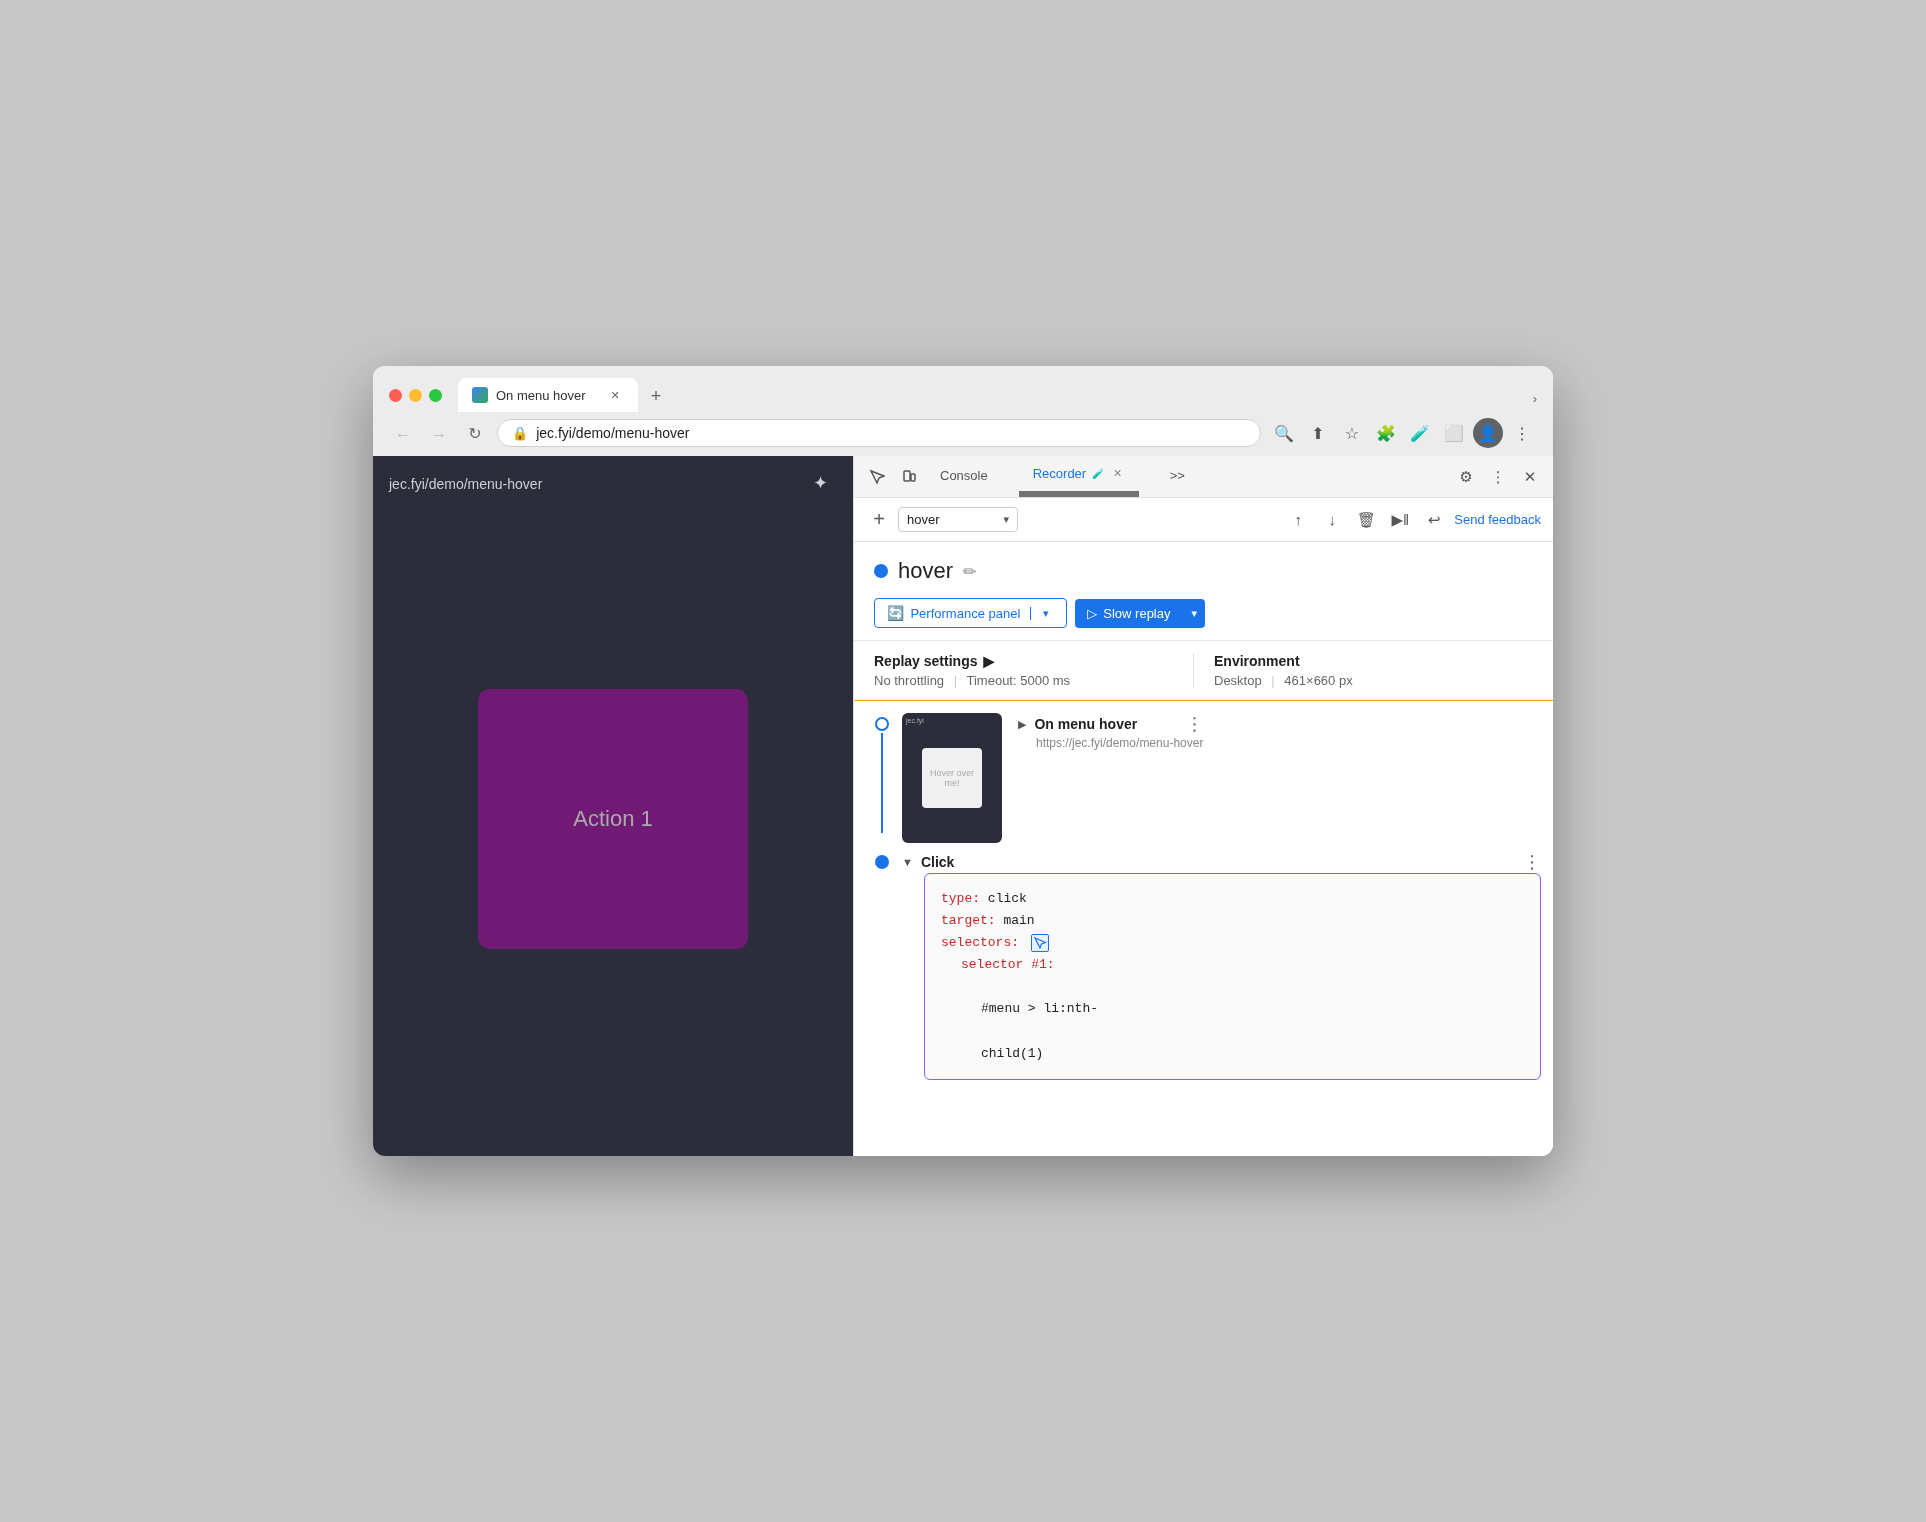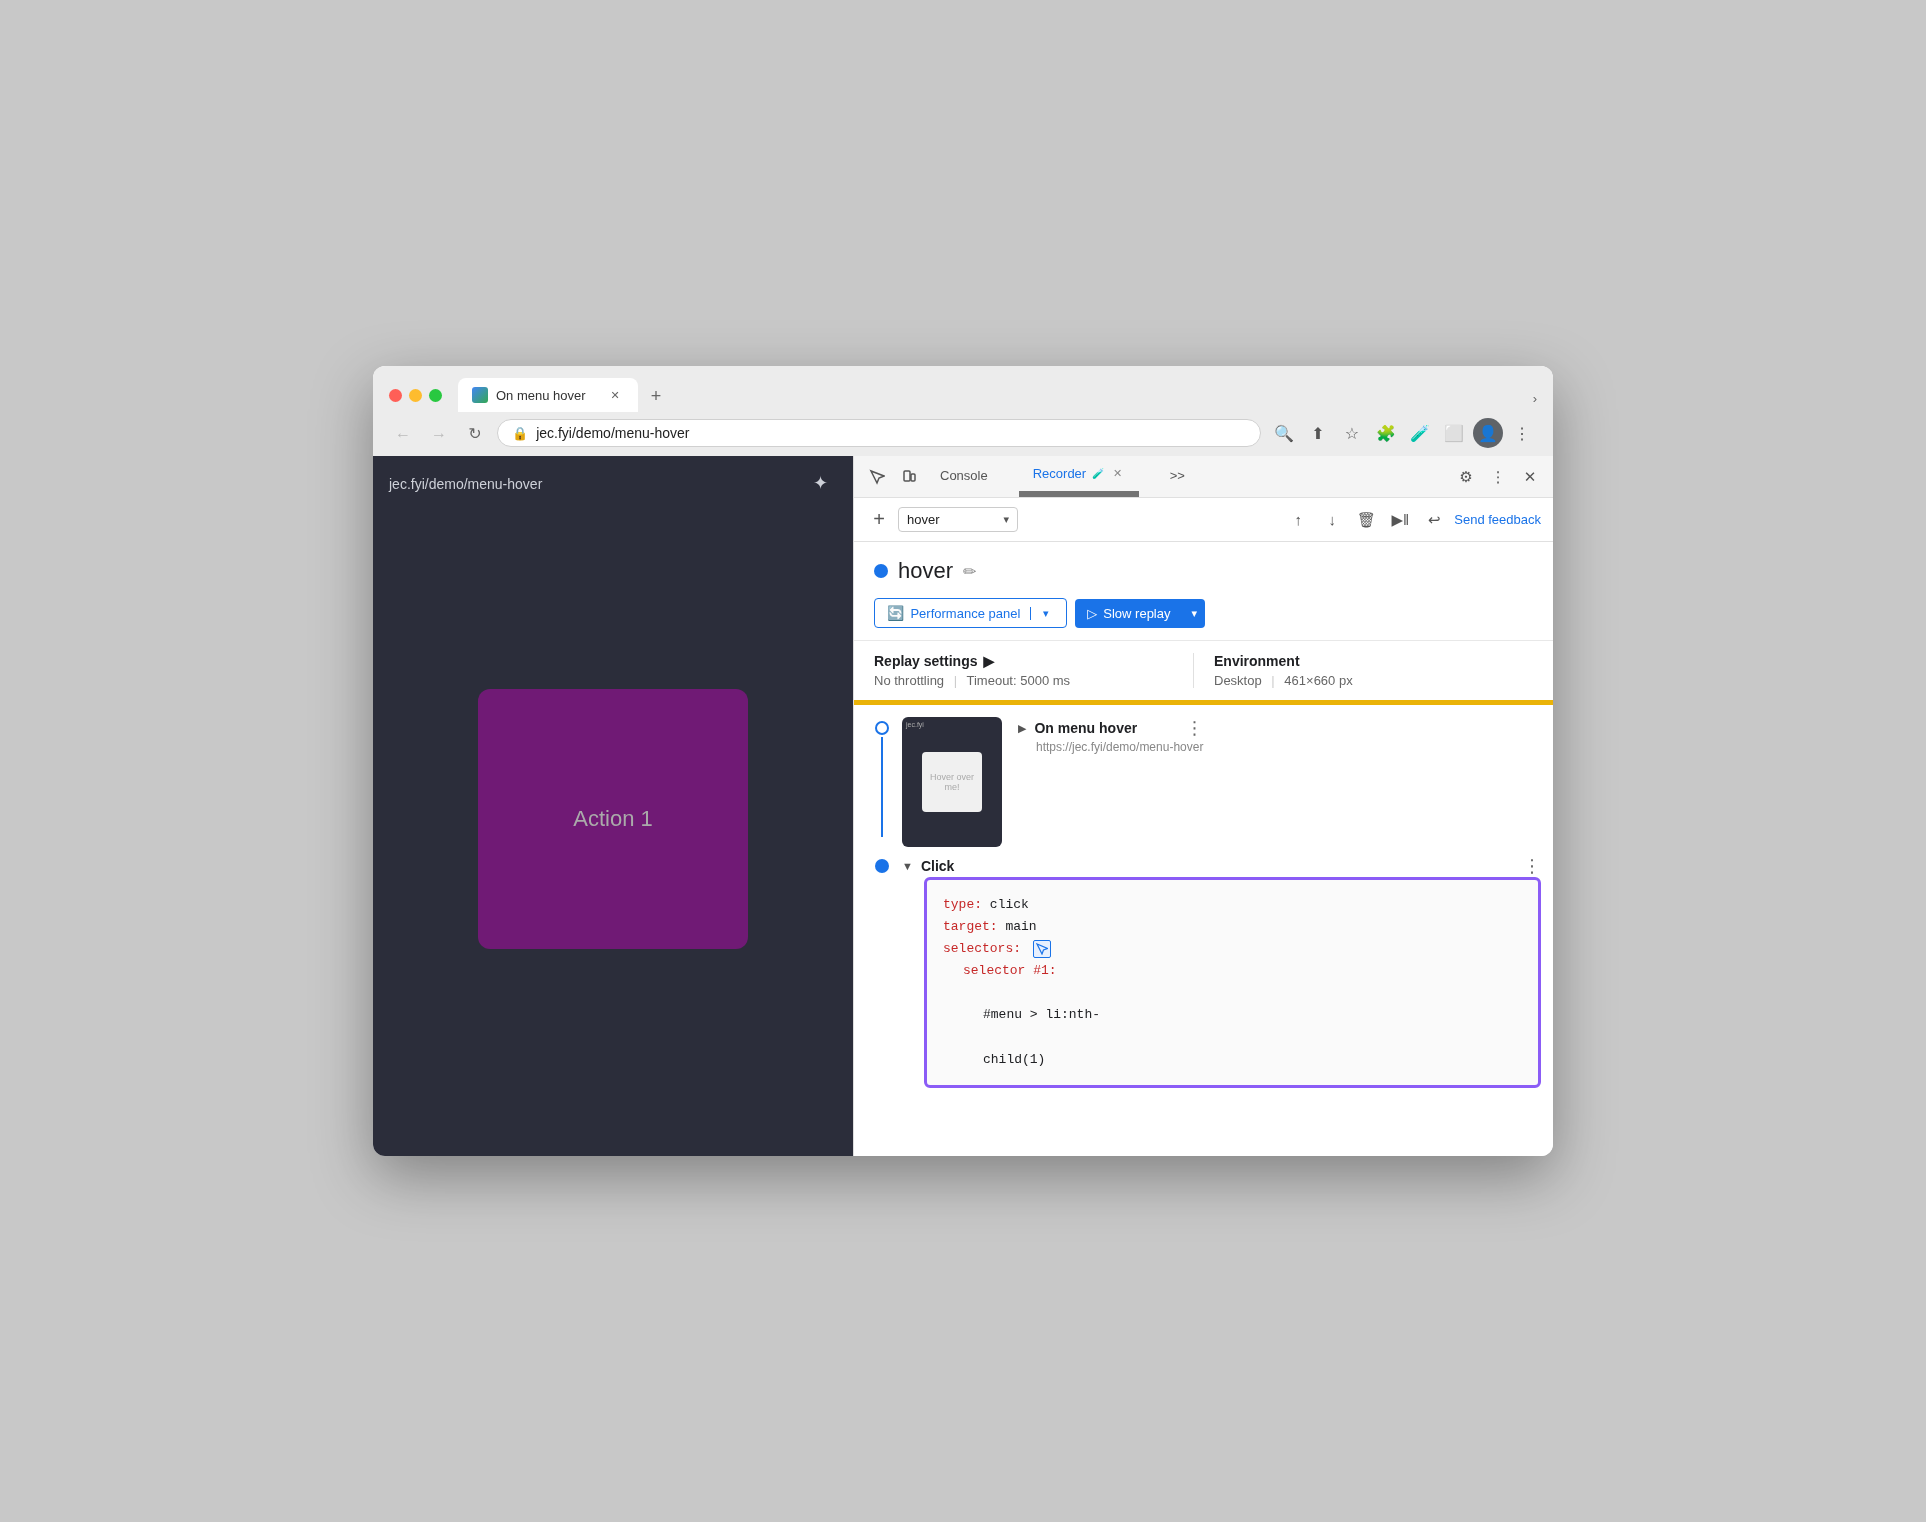--- a/index.html
+++ b/index.html
@@ -415,21 +415,21 @@
     }
     .slow-replay-chevron {
       padding: 7px 8px;
       display: flex;
       align-items: center;
       font-size: 11px;
     }
     
     .replay-settings {
       padding: 12px 20px;
-      border-bottom: 5px solid #eab308;
+      border-bottom: 1px solid #eab308;
       display: flex;
       align-items: center;
       gap: 0;
     }
     .rs-left {
       flex: 1;
       display: flex;
       flex-direction: column;
       gap: 4px;
     }
@@ -544,21 +544,21 @@
     }
     .step-url {
       font-size: 12px;
       color: #888;
       margin-top: 1px;
       padding-left: 18px;
     }
     
     .code-block {
       background: #fafafa;
-      border: 3px solid #8b5cf6;
+      border: 1px solid #8b5cf6;
       border-radius: 6px;
       padding: 14px 16px;
       font-family: 'Courier New', Courier, monospace;
       font-size: 13px;
       line-height: 1.7;
       margin: 0 0 0 22px;
     }
     .code-key { color: #c62828; }
     .code-val { color: #202124; }
     .code-indent { display: block; padding-left: 20px; }

